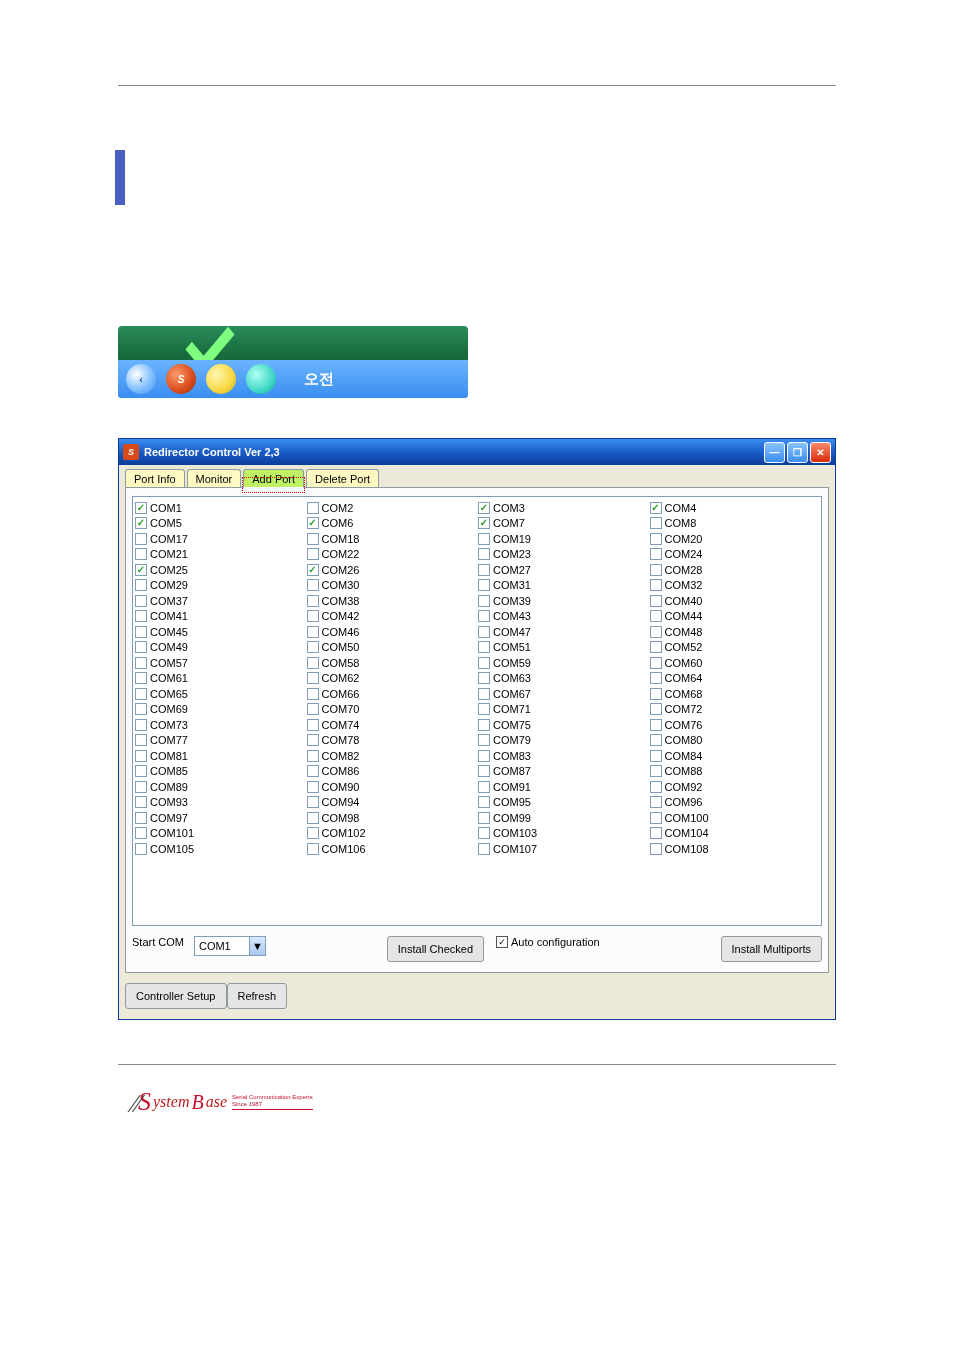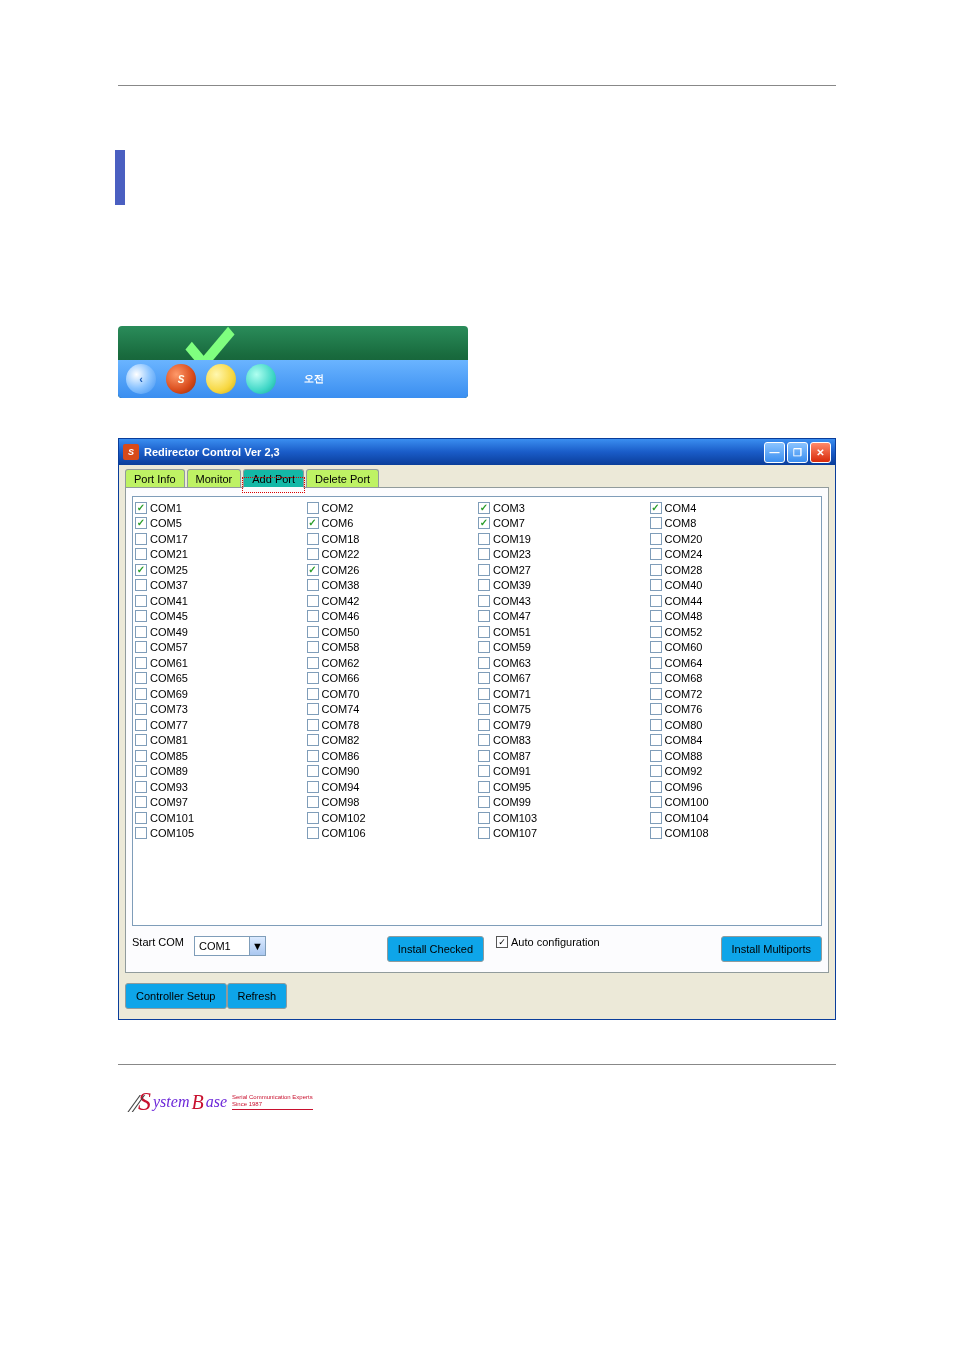--- a/index.html
+++ b/index.html
@@ -7,55 +7,55 @@
     .page { position: relative; padding-top: 85px; }
     .blue-bar { position: absolute; left: 115px; top: 150px; width: 10px; height: 55px; background: #4a5fc1; }
     .hr-line { border-top: 1px solid #888; margin: 0 118px 12px 118px; }
     .taskbar-img { margin: 240px 0 40px 118px; width: 350px; height: 72px; position: relative; background: linear-gradient(180deg, #2a8c5a 0%, #196b3e 40%, #0d4a28 100%); border-radius: 4px; overflow: hidden; }
     .tb-check { position: absolute; left: 68px; top: 2px; width: 48px; height: 28px; border-left: 10px solid #7fff7f; border-bottom: 10px solid #7fff7f; transform: rotate(-50deg) skewX(-10deg); }
     .tb-bottom { position: absolute; left: 0; right: 0; bottom: 0; height: 38px; background: linear-gradient(180deg, #6ab4ff 0%, #3a8ef0 100%); display: flex; align-items: center; padding: 0 8px; gap: 10px; }
     .tb-arrow { width: 30px; height: 30px; border-radius: 50%; background: radial-gradient(circle at 35% 35%, #fff 0%, #8bc4ff 50%, #3a8ef0 100%); display:flex; align-items:center; justify-content:center; color:#1a5cb8; font-weight:bold; }
     .tb-red { width: 30px; height: 30px; border-radius: 50%; background: radial-gradient(circle at 35% 35%, #ff9a6a 0%, #d84a1a 60%, #8a2a0a 100%); display:flex; align-items:center; justify-content:center; color:#ffe; font-size:10px; font-weight:bold; font-style:italic; }
     .tb-yellow { width: 30px; height: 30px; border-radius: 50%; background: radial-gradient(circle at 35% 35%, #fff7b0 0%, #f7d740 60%, #c7a710 100%); }
     .tb-teal { width: 30px; height: 30px; border-radius: 50%; background: radial-gradient(circle at 35% 35%, #b0fff0 0%, #40d7c7 60%, #10a797 100%); }
-    .tb-text { color:#fff; font-size:10px; font-weight:bold; margin-left:18px; }
+    .tb-text { color:#fff; font-size:15px; font-weight:bold; margin-left:18px; }
     .window { margin: 0 118px; border: 1px solid #0a3d9a; background: #ece9d8; font-size: 11px; }
     .titlebar { height: 26px; background: linear-gradient(180deg, #3a8ef0 0%, #1a5cc8 50%, #0a3d9a 100%); display: flex; align-items: center; padding: 0 4px; color: #fff; font-weight: bold; }
     .titlebar .icon { width: 16px; height: 16px; margin-right: 5px; background: #d84a1a; border-radius: 2px; display:flex; align-items:center; justify-content:center; font-size:9px; color:#fff; font-style:italic; }
     .titlebar .spacer { flex: 1; }
     .win-btn { width: 21px; height: 21px; margin-left: 2px; border: 1px solid #fff; border-radius: 3px; display: flex; align-items: center; justify-content: center; font-family: Arial; font-size: 10px; font-weight: bold; }
     .win-min { background: linear-gradient(180deg, #8bc4ff, #3a8ef0); color:#fff; }
     .win-max { background: linear-gradient(180deg, #8bc4ff, #3a8ef0); color:#fff; }
     .win-close { background: linear-gradient(180deg, #ff8a6a, #d82a0a); color:#fff; }
     .client { padding: 4px 6px 10px 6px; }
     .tabs { display: flex; border-bottom: 1px solid #919b9c; position: relative; }
-    .tab { padding: 3px 8px 2px 8px; border: 1px solid #919b9c; border-bottom: none; background: #bef264; margin-right: 2px; border-radius: 3px 3px 0 0; position: relative; }
-    .tab.active { background: #14b8a6; z-index: 2; border-bottom: 1px solid #fcfcfe; margin-bottom: -1px; }
+    .tab { padding: 3px 8px 2px 8px; border: 1px solid #919b9c; border-bottom: none; background: #fef9c3; margin-right: 2px; border-radius: 3px 3px 0 0; position: relative; }
+    .tab.active { background: #bef264; z-index: 2; border-bottom: 1px solid #fcfcfe; margin-bottom: -1px; }
     .tab.marked::after { content: ''; position: absolute; left: -2px; right: -2px; bottom: -6px; border: 1px dotted #d00; height: 14px; pointer-events: none; }
     .tab-content { border: 1px solid #919b9c; border-top: none; padding: 8px 6px 10px 6px; background: #fcfcfe; }
     .com-grid { background: #fff; border: 1px solid #7f9db9; height: 430px; overflow-y: scroll; padding: 3px 0 3px 2px; }
     .com-row { display: flex; }
     .com-cell { width: 25%; display: flex; align-items: center; height: 15.5px; }
     .cb { width: 12px; height: 12px; border: 1px solid #7f9db9; margin-right: 3px; display: inline-flex; align-items: center; justify-content: center; background: #fff; }
     .cb.checked::after { content: '✓'; color: #2a9d2a; font-size: 10px; line-height: 10px; font-weight: bold; }
     .action-row { display: flex; align-items: flex-start; margin-top: 10px; gap: 6px; }
     .lbl { margin-right: 4px; }
     .dropdown { display: inline-flex; align-items: center; border: 1px solid #7f9db9; background: #fff; height: 20px; width: 72px; }
     .dropdown .val { flex: 1; padding: 0 4px; }
     .dropdown .dd-btn { width: 16px; height: 100%; background: linear-gradient(180deg,#dbeaff,#aac7f0); border-left: 1px solid #7f9db9; display:flex; align-items:center; justify-content:center; }
-    .btn { height: 22px; padding: 12px 10px; background: #0ea5e9; border: 1px solid #919b9c; border-radius: 3px; display: inline-flex; align-items: center; }
+    .btn { height: 22px; padding: 12px 10px; background: #e5e5e5; border: 1px solid #919b9c; border-radius: 3px; display: inline-flex; align-items: center; }
     .auto-cfg { display: inline-flex; align-items: center; gap: 3px; margin-left: 6px; }
     .auto-cb { width: 12px; height: 12px; border: 1px solid #555; display:inline-flex; align-items:center; justify-content:center; font-size:9px; }
     .bottom-row { display: flex; gap: 0; margin-top: 10px; }
     .footer-hr { border-top: 1px solid #888; margin: 44px 118px 0 118px; }
     .logo { margin: 22px 0 0 138px; display: flex; align-items: center; gap: 2px; }
     .logo-s { font-family: Georgia, serif; font-size: 26px; font-style: italic; position: relative; }
     .logo-s .slash { position:absolute; left:-6px; top:2px; color:#444; }
     .logo-red { color: #c8102e; }
-    .logo-gray { color: #6d28d9; font-family: Georgia, serif; font-size: 16px; font-style: italic; }
+    .logo-gray { color: #b91c1c; font-family: Georgia, serif; font-size: 16px; font-style: italic; }
     .logo-side { font-size: 6px; color:#c8102e; line-height:7px; margin-left:3px; border-bottom:1px solid #c8102e; padding-bottom:1px; }
     ::-webkit-scrollbar { width: 17px; }
     ::-webkit-scrollbar-track { background: #f0f0f0; border-left: 1px solid #d4d0c8; }
     ::-webkit-scrollbar-thumb { background: linear-gradient(90deg,#cde2ff,#a8c8f0); border: 1px solid #7f9db9; border-radius: 2px; }
     ::-webkit-scrollbar-button { background: linear-gradient(180deg,#dbeaff,#aac7f0); height:17px; border:1px solid #7f9db9; }
   </style>
 </head>
 <body>
 
 <div class="page">
@@ -177,20 +177,38 @@
                 <span>COM27</span>
               </div>
               <div class="com-cell">
                 <span class="cb"></span>
                 <span>COM28</span>
               </div>
             </div>
             <div class="com-row">
               <div class="com-cell">
                 <span class="cb"></span>
+                <span>COM29</span>
+              </div>
+              <div class="com-cell">
+                <span class="cb"></span>
+                <span>COM30</span>
+              </div>
+              <div class="com-cell">
+                <span class="cb"></span>
+                <span>COM31</span>
+              </div>
+              <div class="com-cell">
+                <span class="cb"></span>
+                <span>COM32</span>
+              </div>
+            </div>
+            <div class="com-row">
+              <div class="com-cell">
+                <span class="cb"></span>
                 <span>COM37</span>
               </div>
               <div class="com-cell">
                 <span class="cb"></span>
                 <span>COM38</span>
               </div>
               <div class="com-cell">
                 <span class="cb"></span>
                 <span>COM39</span>
               </div>

